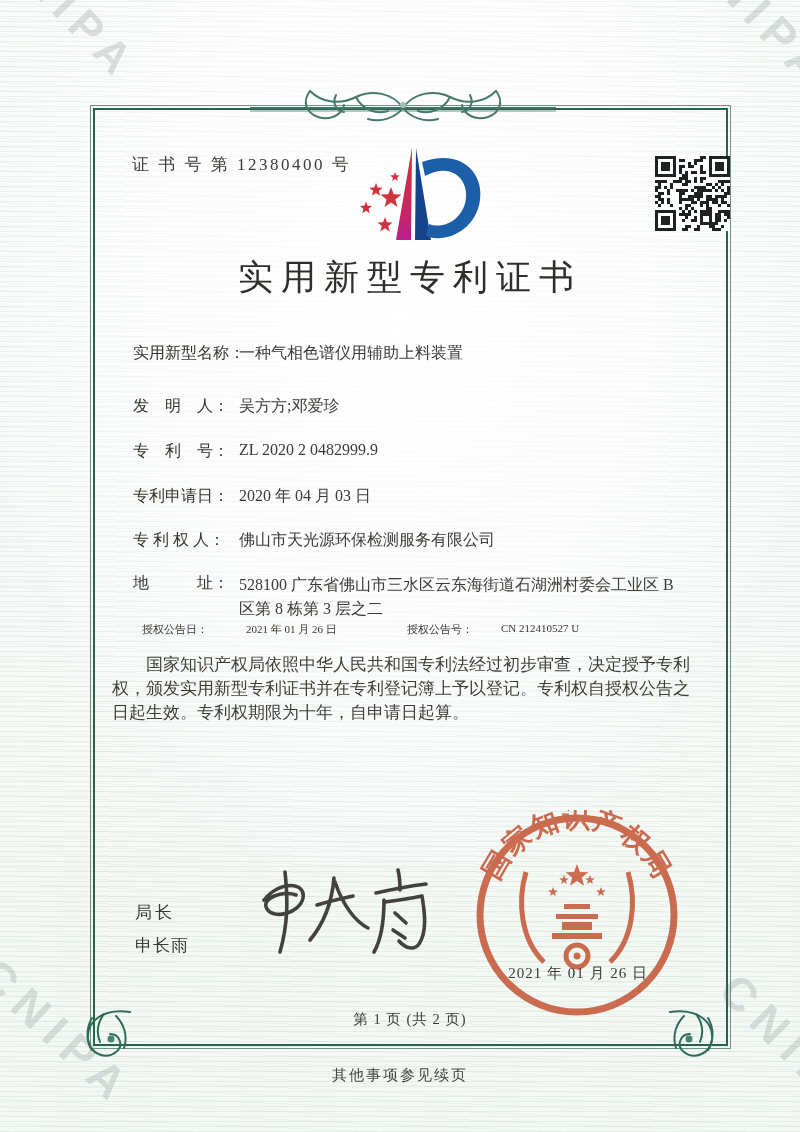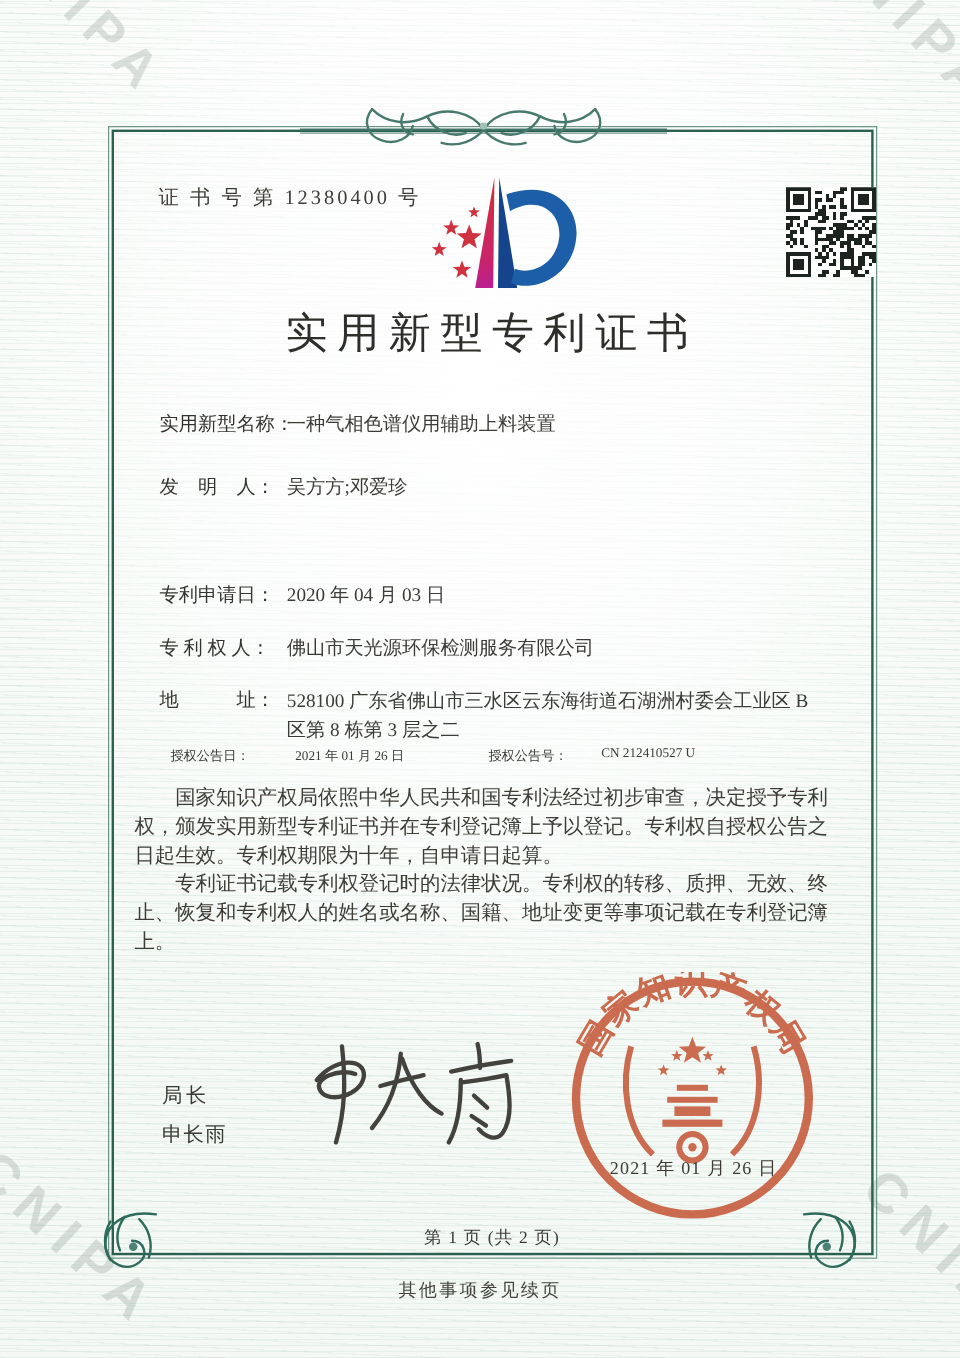--- a/index.html
+++ b/index.html
@@ -41,21 +41,21 @@
   .g-lab2{left:265px;}
   .g-val2{left:359px;}
   .paras{position:absolute;left:112px;top:653px;width:582px;}
   .paras p{margin:0;font-size:17px;line-height:24px;text-indent:2em;color:#3e3d38;}
   .sig-title{position:absolute;left:135px;top:901px;font-size:17px;letter-spacing:3px;}
   .sig-name{position:absolute;left:135px;top:934px;font-size:17px;letter-spacing:1px;}
   .sig-svg{position:absolute;left:246px;top:860px;width:195px;height:105px;}
   .seal{position:absolute;left:472px;top:810px;width:210px;height:210px;opacity:0.9;z-index:1;}
   .seal-date{position:absolute;left:482px;top:964px;width:192px;text-align:center;
     font-size:15px;color:#3c3a33;letter-spacing:1px;z-index:2;}
-  .page-no{position:absolute;left:90px;top:1010px;width:640px;text-align:center;font-size:14.5px;letter-spacing:1px;margin-top:12px;}
+  .page-no{position:absolute;left:90px;top:1010px;width:640px;text-align:center;font-size:14.5px;letter-spacing:1px;}
   .note{position:absolute;left:0;top:1066px;width:800px;text-align:center;font-size:15px;letter-spacing:2px;color:#45443e;}
   .ornament{position:absolute;left:250px;top:81px;width:306px;height:52px;}
   .floral{position:absolute;width:54px;height:56px;}
   .floral-l{left:80px;top:1006px;}
   .floral-r{left:666px;top:1006px;transform:scaleX(-1);}
 </style>
 </head>
 <body>
 
 <div class="page">
@@ -344,40 +344,42 @@
     </svg>
 
   <div class="title">实用新型专利证书</div>
 
   <div class="row" style="top:343px">
     <span class="lab">实用新型名称：</span><span class="val">一种气相色谱仪用辅助上料装置</span>
   </div>
   <div class="row" style="top:396px">
     <span class="lab">发　明　人：</span><span class="val">吴方方;邓爱珍</span>
   </div>
+  <div class="row" style="top:441px">
+    <span class="lab">专　利　号：</span><span class="val">ZL 2020 2 0482999.9</span>
+  </div>
   <div class="row" style="top:486px">
     <span class="lab">专利申请日：</span><span class="val">2020 年 04 月 03 日</span>
   </div>
   <div class="row" style="top:530px">
     <span class="lab">专 利 权 人：</span><span class="val">佛山市天光源环保检测服务有限公司</span>
   </div>
   <div class="row row-addr" style="top:573px">
     <span class="lab">地　　　址：</span><span class="val">528100 广东省佛山市三水区云东海街道石湖洲村委会工业区 B 区第 8 栋第 3 层之二</span>
   </div>
 
   <div class="grant-row">
     <span class="g-lab1">授权公告日：</span>
     <span class="g-val1">2021 年 01 月 26 日</span>
     <span class="g-lab2">授权公告号：</span>
     <span class="g-val2">CN 212410527 U</span>
   </div>
 
   <div class="paras">
     <p>国家知识产权局依照中华人民共和国专利法经过初步审查，决定授予专利权，颁发实用新型专利证书并在专利登记簿上予以登记。专利权自授权公告之日起生效。专利权期限为十年，自申请日起算。</p>
-    <p>专利证书记载专利权登记时的法律状况。专利权的转移、质押、无效、终止、恢复和专利权人的姓名或名称、国籍、地址变更等事项记载在专利登记簿上。</p>
   </div>
 
   <div class="sig-title">局长</div>
   <div class="sig-name">申长雨</div>
 
   <svg class="sig-svg" viewBox="0 0 195 105">
     <g stroke="#35332e" fill="none" stroke-width="3.6" stroke-linecap="round" stroke-linejoin="round" opacity="0.92">
       <path d="M18,40 C34,20 60,22 57,38 C54,53 28,60 21,49 C14,38 38,30 50,35"></path>
       <path d="M39,12 C42,40 42,64 34,92"></path>
       <path d="M88,18 C86,42 79,62 64,80"></path>

